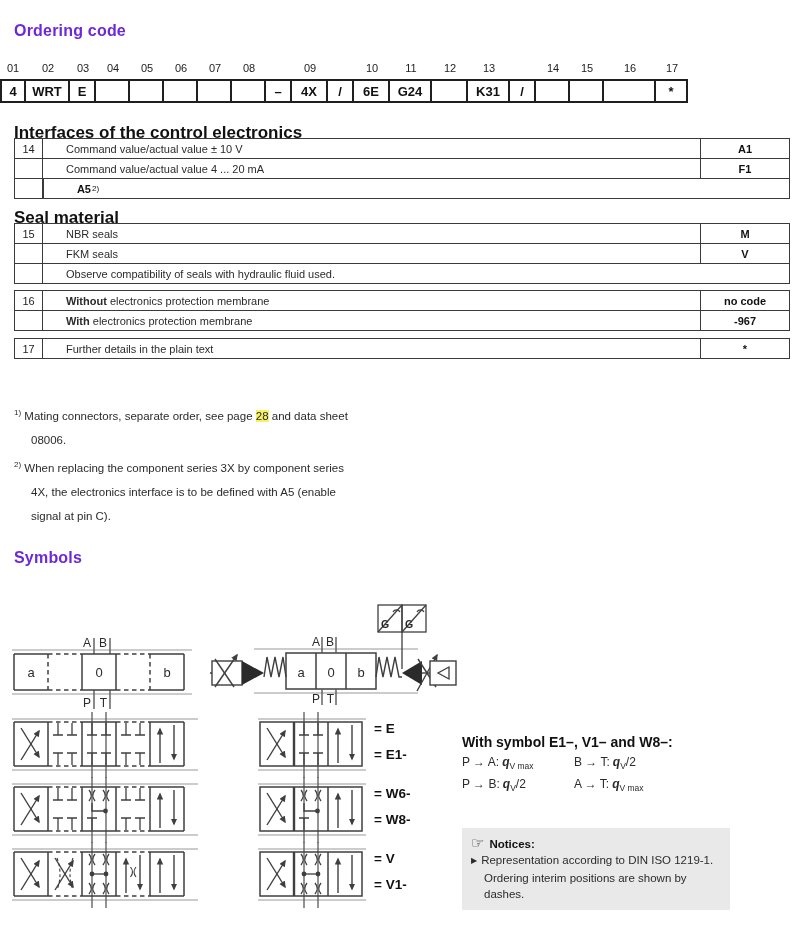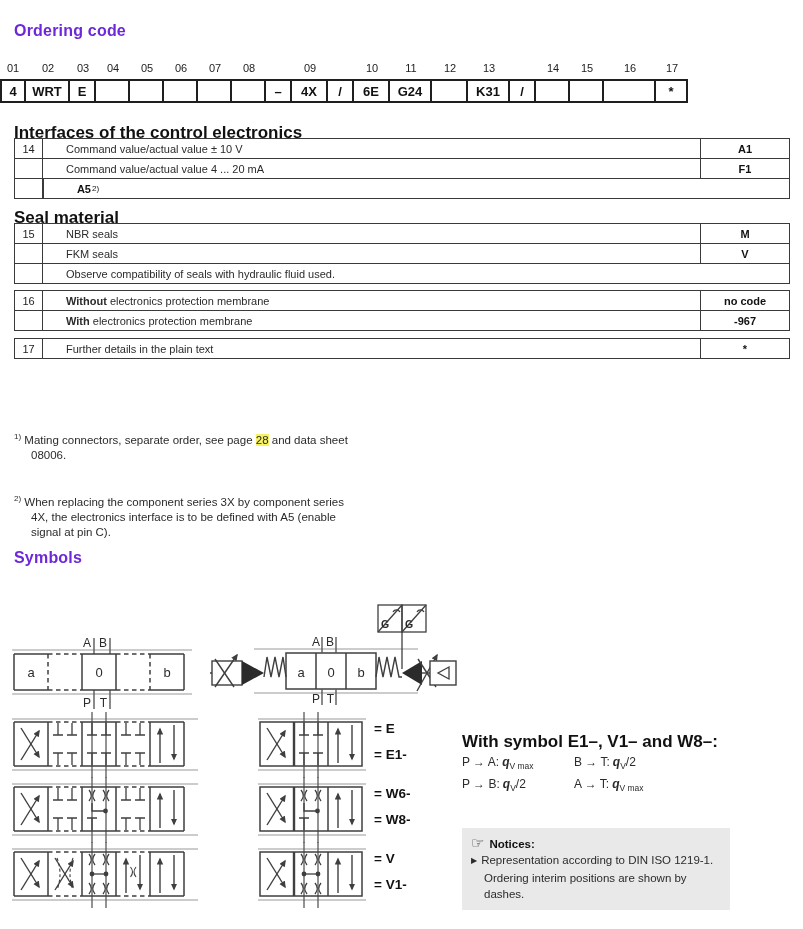--- a/index.html
+++ b/index.html
@@ -18,30 +18,30 @@
   
   .spec-table{position:absolute;left:14px;width:776px;border:1.5px solid #3a3a3a;box-sizing:border-box;background:#fff;}
   .spec-row{display:flex;height:19px;border-top:1px solid #3a3a3a;font-size:11px;align-items:stretch;}
   .spec-row:first-child{border-top:none;}
   .cell-num{width:27px;border-right:1px solid #3a3a3a;display:flex;align-items:center;justify-content:center;color:#222;}
   .cell-main{flex:1;display:flex;align-items:center;padding-left:7px;color:#2b2b2b;margin-left:16px;}
   .cell-code{width:88px;border-left:1px solid #3a3a3a;display:flex;align-items:center;justify-content:center;font-weight:bold;color:#111;}
   .cell-code sup{font-size:8px;font-weight:normal;margin-left:1px;}
 
   
-  .fn{font-size:11.5px;line-height:15px;color:#2b2b2b;padding-left:17px;text-indent:-17px;margin-bottom:1px;margin-top:28px;}
+  .fn{font-size:11.5px;line-height:24px;color:#2b2b2b;padding-left:17px;text-indent:-17px;margin-bottom:1px;}
   .fn sup{font-size:8px;}
   .hl{background:#f7f263;}
 
   
   .sym-label{font-weight:bold;font-size:13.5px;line-height:26px;color:#111;}
 
   
   .flow{font-size:12px;line-height:18px;color:#2b2b2b;}
-  .flow-title{font-weight:bold;font-size:17px;color:#111;margin-bottom:2px;}
+  .flow-title{font-weight:bold;font-size:14px;color:#111;margin-bottom:2px;}
   .flow-grid{display:grid;grid-template-columns:112px auto;}
   .fi .lhs{margin-right:3px;}
   .fi .q{font-weight:bold;font-style:italic;}
   .fi sub{font-size:8.5px;}
 
   
   .notices{position:absolute;left:462px;top:828px;width:268px;box-sizing:border-box;background:#e9e9e9;padding:7px 9px 8px 9px;font-size:11.5px;line-height:16px;color:#2b2b2b;}
   .notices-title{font-weight:bold;color:#111;}
   .hand{font-size:15px;margin-right:5px;}
   .nline{padding-left:13px;text-indent:-13px;}

